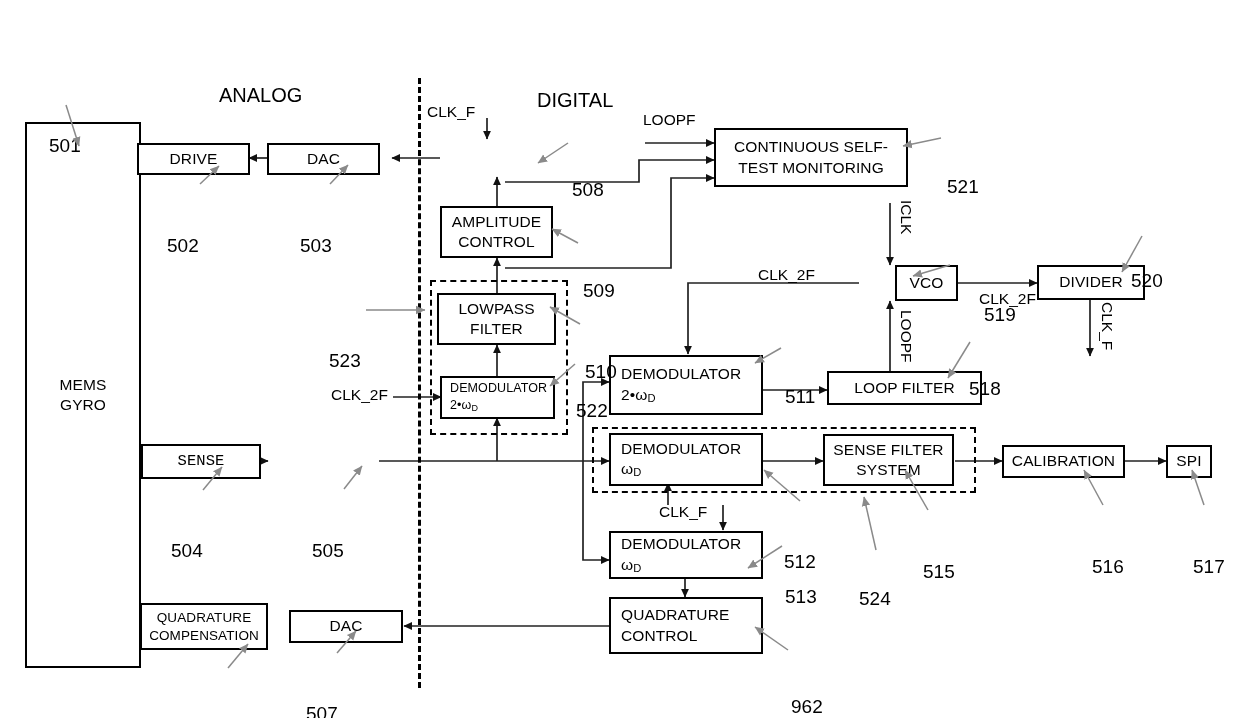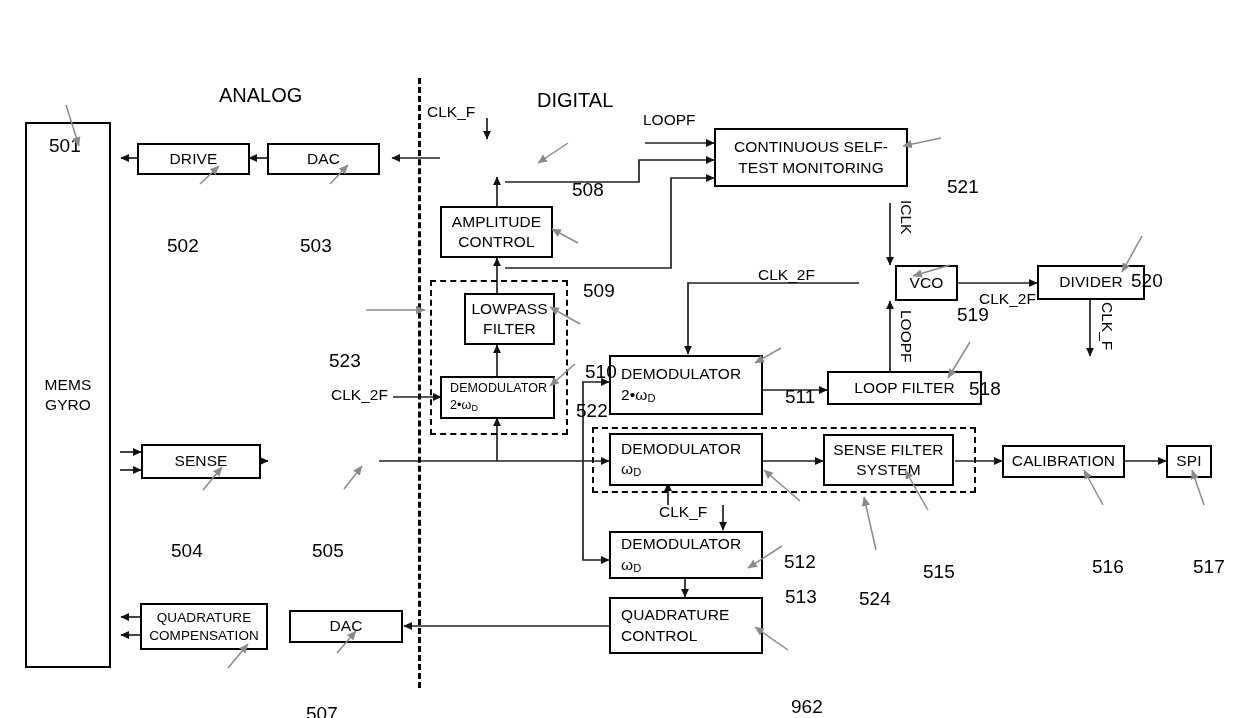--- a/index.html
+++ b/index.html
@@ -169,54 +169,54 @@
   </svg>
 
   <div class="divider-line" style="left:418px; top:78px; height:610px;"></div>
 
   <div class="lbl sec" style="left:219px; top:84px;">ANALOG</div>
   <div class="lbl sec" style="left:537px; top:89px;">DIGITAL</div>
 
   <div class="dashbox" style="left:430px; top:280px; width:138px; height:155px;"></div>
   <div class="dashbox" style="left:592px; top:427px; width:384px; height:66px;"></div>
 
-  <div class="blk tall-left" style="left:25px; top:122px; width:86px; height:546px;">
+  <div class="blk tall-left" style="left:25px; top:122px; width:116px; height:546px;">
     <span class="ln">MEMS</span>
     <span class="ln">GYRO</span>
   </div>
 
   <div class="blk" style="left:137px; top:143px; width:113px; height:32px;">
     <span class="ln">DRIVE</span>
   </div>
 
   <div class="blk" style="left:267px; top:143px; width:113px; height:32px;">
     <span class="ln">DAC</span>
   </div>
 
-  <div class="blk" style="left:141px; top:444px; width:120px; height:35px;">
+  <div class="blk" style="left:141px; top:444px; width:120px; height:35px;font-family:Liberation Mono, monospace;">
     <span class="ln">SENSE</span>
   </div>
 
 
   <div class="blk" style="left:140px; top:603px; width:128px; height:47px; font-size:13.5px;">
     <span class="ln">QUADRATURE</span>
     <span class="ln">COMPENSATION</span>
   </div>
 
   <div class="blk" style="left:289px; top:610px; width:114px; height:33px;">
     <span class="ln">DAC</span>
   </div>
 
 
   <div class="blk" style="left:440px; top:206px; width:113px; height:52px;">
     <span class="ln">AMPLITUDE</span>
     <span class="ln">CONTROL</span>
   </div>
 
-  <div class="blk" style="left:464px; top:293px; width:91px; height:52px;justify-content:center;">
+  <div class="blk" style="left:437px; top:293px; width:119px; height:52px;justify-content:center;">
     <span class="ln">LOWPASS</span>
     <span class="ln">FILTER</span>
   </div>
 
   <div class="blk small" style="left:440px; top:376px; width:115px; height:43px; align-items:flex-start; padding-left:8px;">
     <span class="ln">DEMODULATOR</span>
     <span class="ln"><span>2•ω</span><span class="sub">D</span></span>
   </div>
 
   <div class="blk" style="left:609px; top:355px; width:154px; height:60px; align-items:flex-start; padding-left:10px;">
@@ -290,21 +290,21 @@
   <div class="lbl num" style="left:583px; top:232px;">509</div>
   <div class="lbl num" style="left:585px; top:313px;">510</div>
   <div class="lbl num" style="left:785px; top:338px;">511</div>
   <div class="lbl num" style="left:784px; top:503px;">512</div>
   <div class="lbl num" style="left:785px; top:538px;">513</div>
   <div class="lbl num" style="left:791px; top:648px;">962</div>
   <div class="lbl num" style="left:923px; top:513px;">515</div>
   <div class="lbl num" style="left:1092px; top:508px;">516</div>
   <div class="lbl num" style="left:1193px; top:508px;">517</div>
   <div class="lbl num" style="left:969px; top:330px;">518</div>
-  <div class="lbl num" style="left:957px; top:256px;">519</div>
+  <div class="lbl num" style="left:984px; top:256px;">519</div>
   <div class="lbl num" style="left:1131px; top:222px;">520</div>
   <div class="lbl num" style="left:947px; top:128px;">521</div>
   <div class="lbl num" style="left:576px; top:352px;">522</div>
   <div class="lbl num" style="left:329px; top:302px;">523</div>
   <div class="lbl num" style="left:859px; top:540px;">524</div>
 
   <svg class="leaders" viewBox="0 0 1240 718">
     <g stroke="#8a8a8a" stroke-width="1.5" fill="none">
       <path d="M66,105 L79,146" marker-end="url(#ahg)"></path>
       <path d="M200,184 L219,166" marker-end="url(#ahg)"></path>

